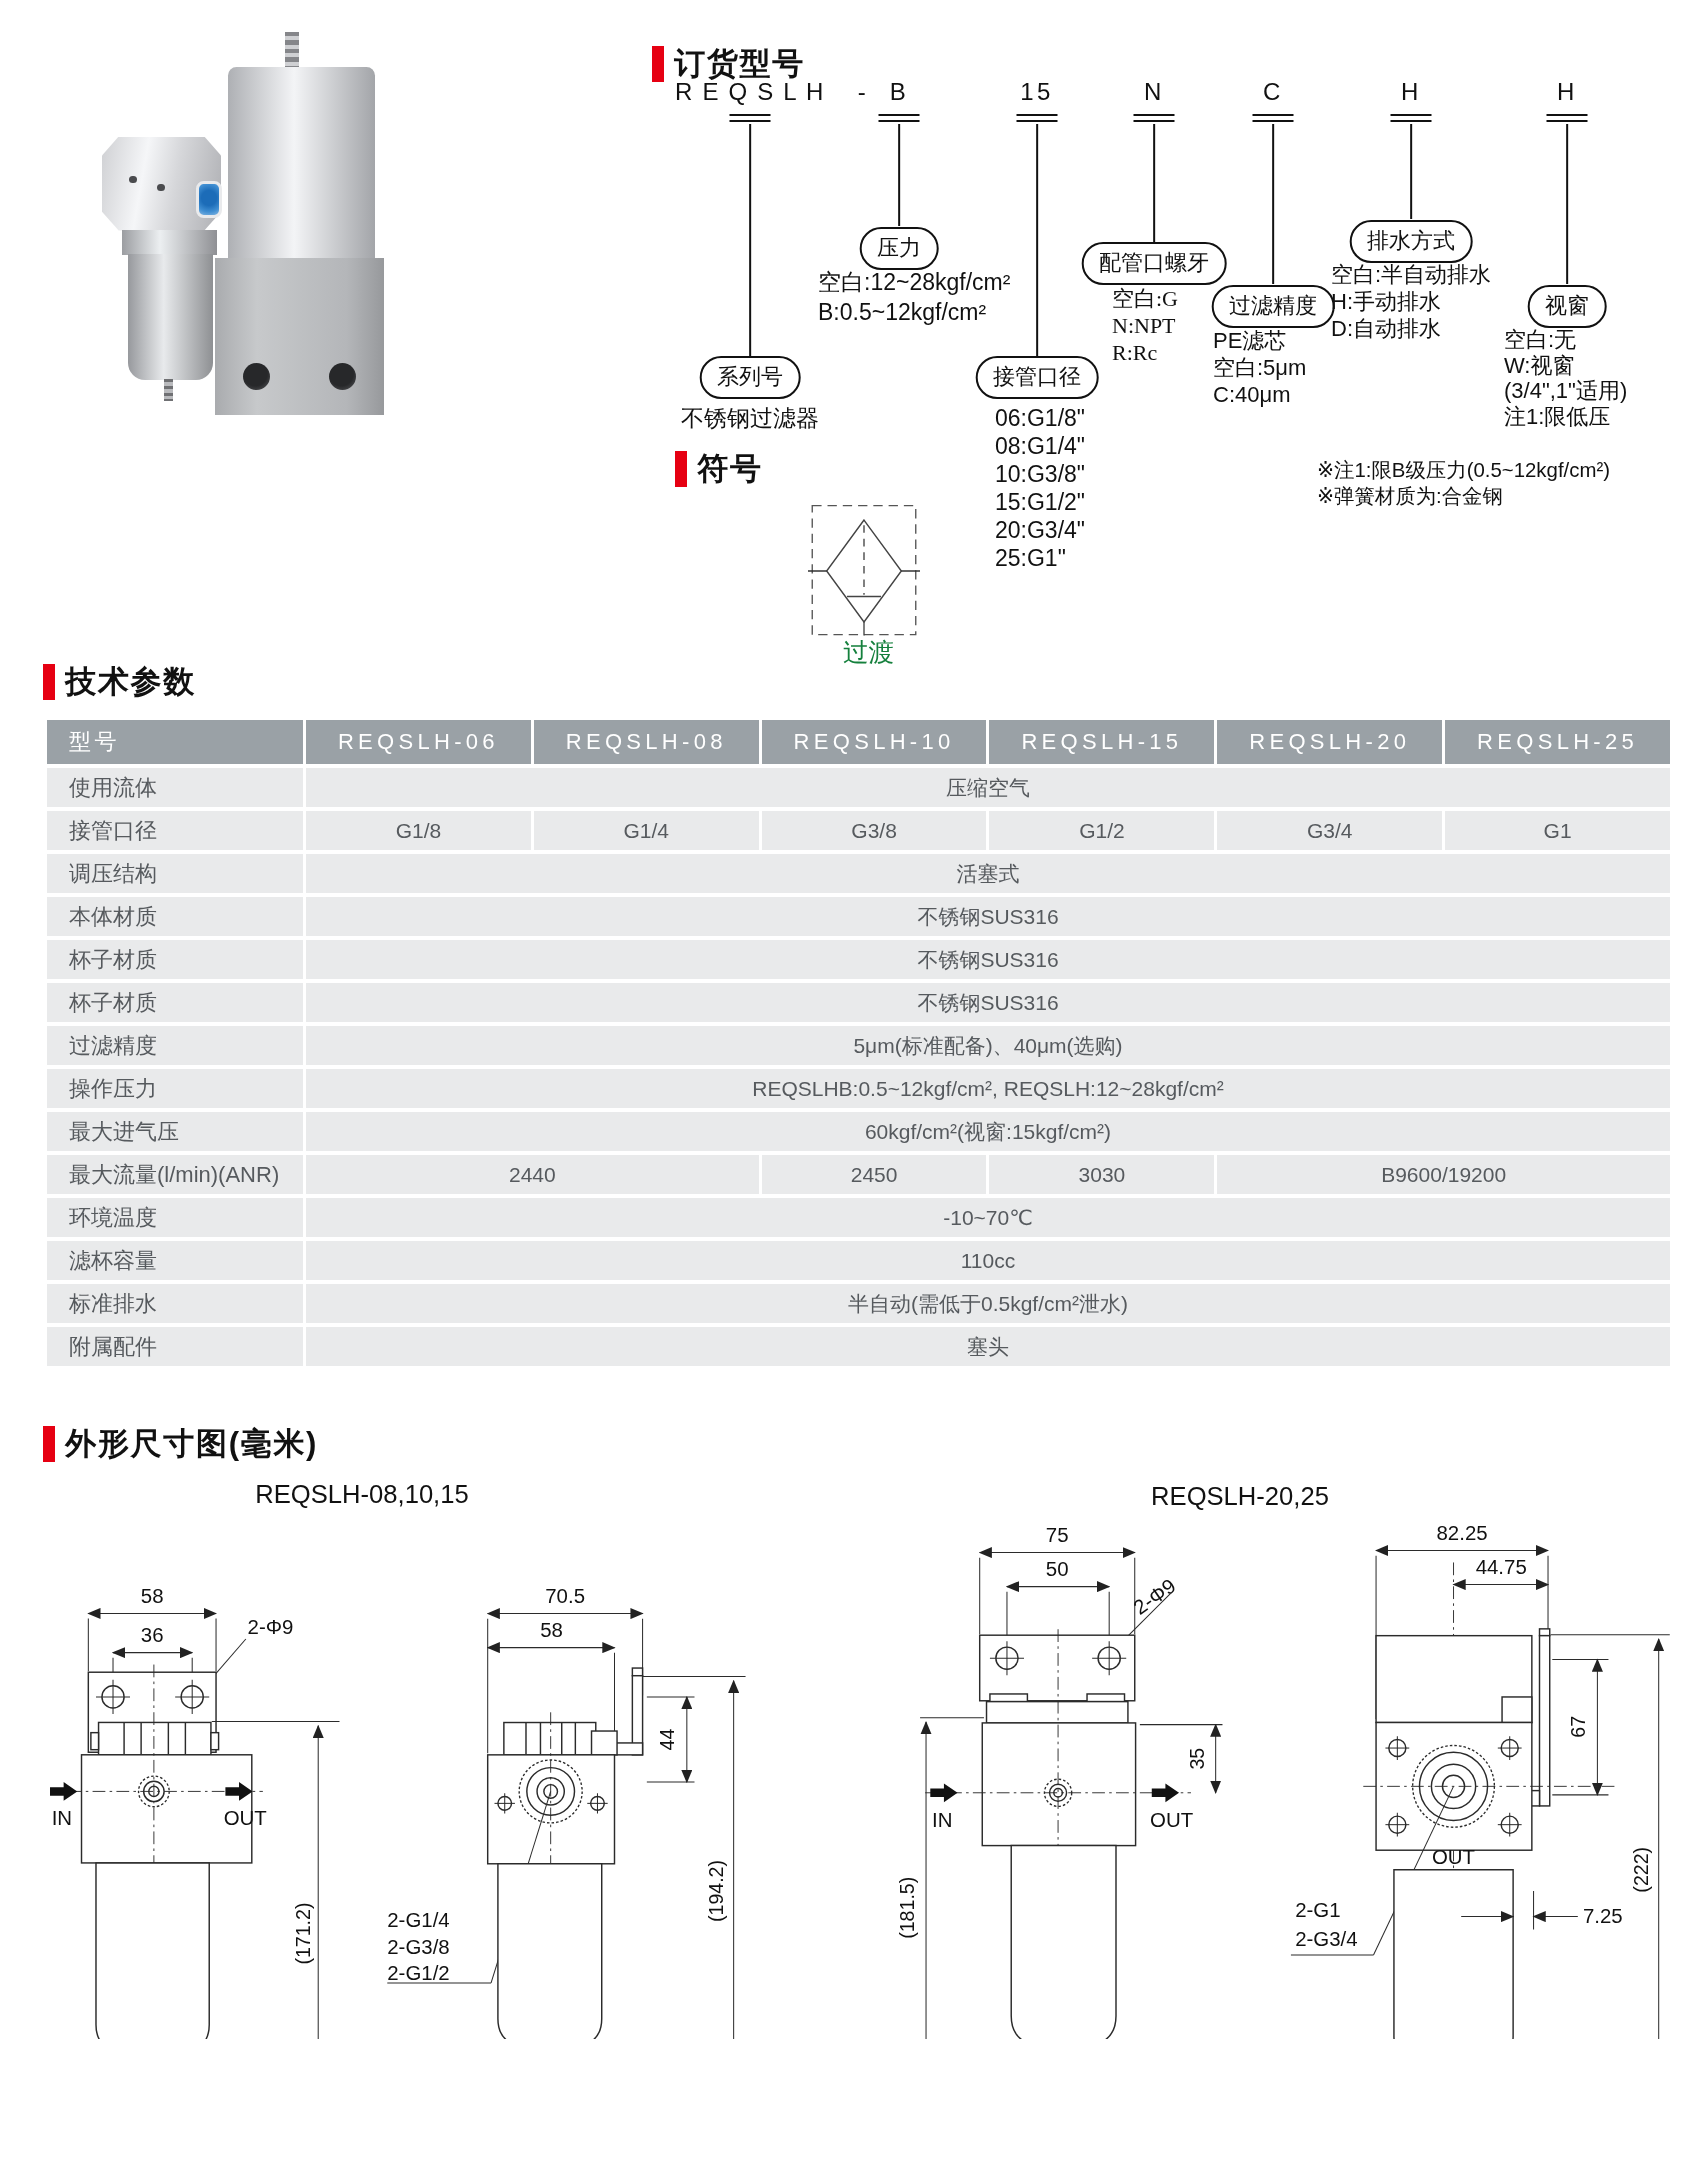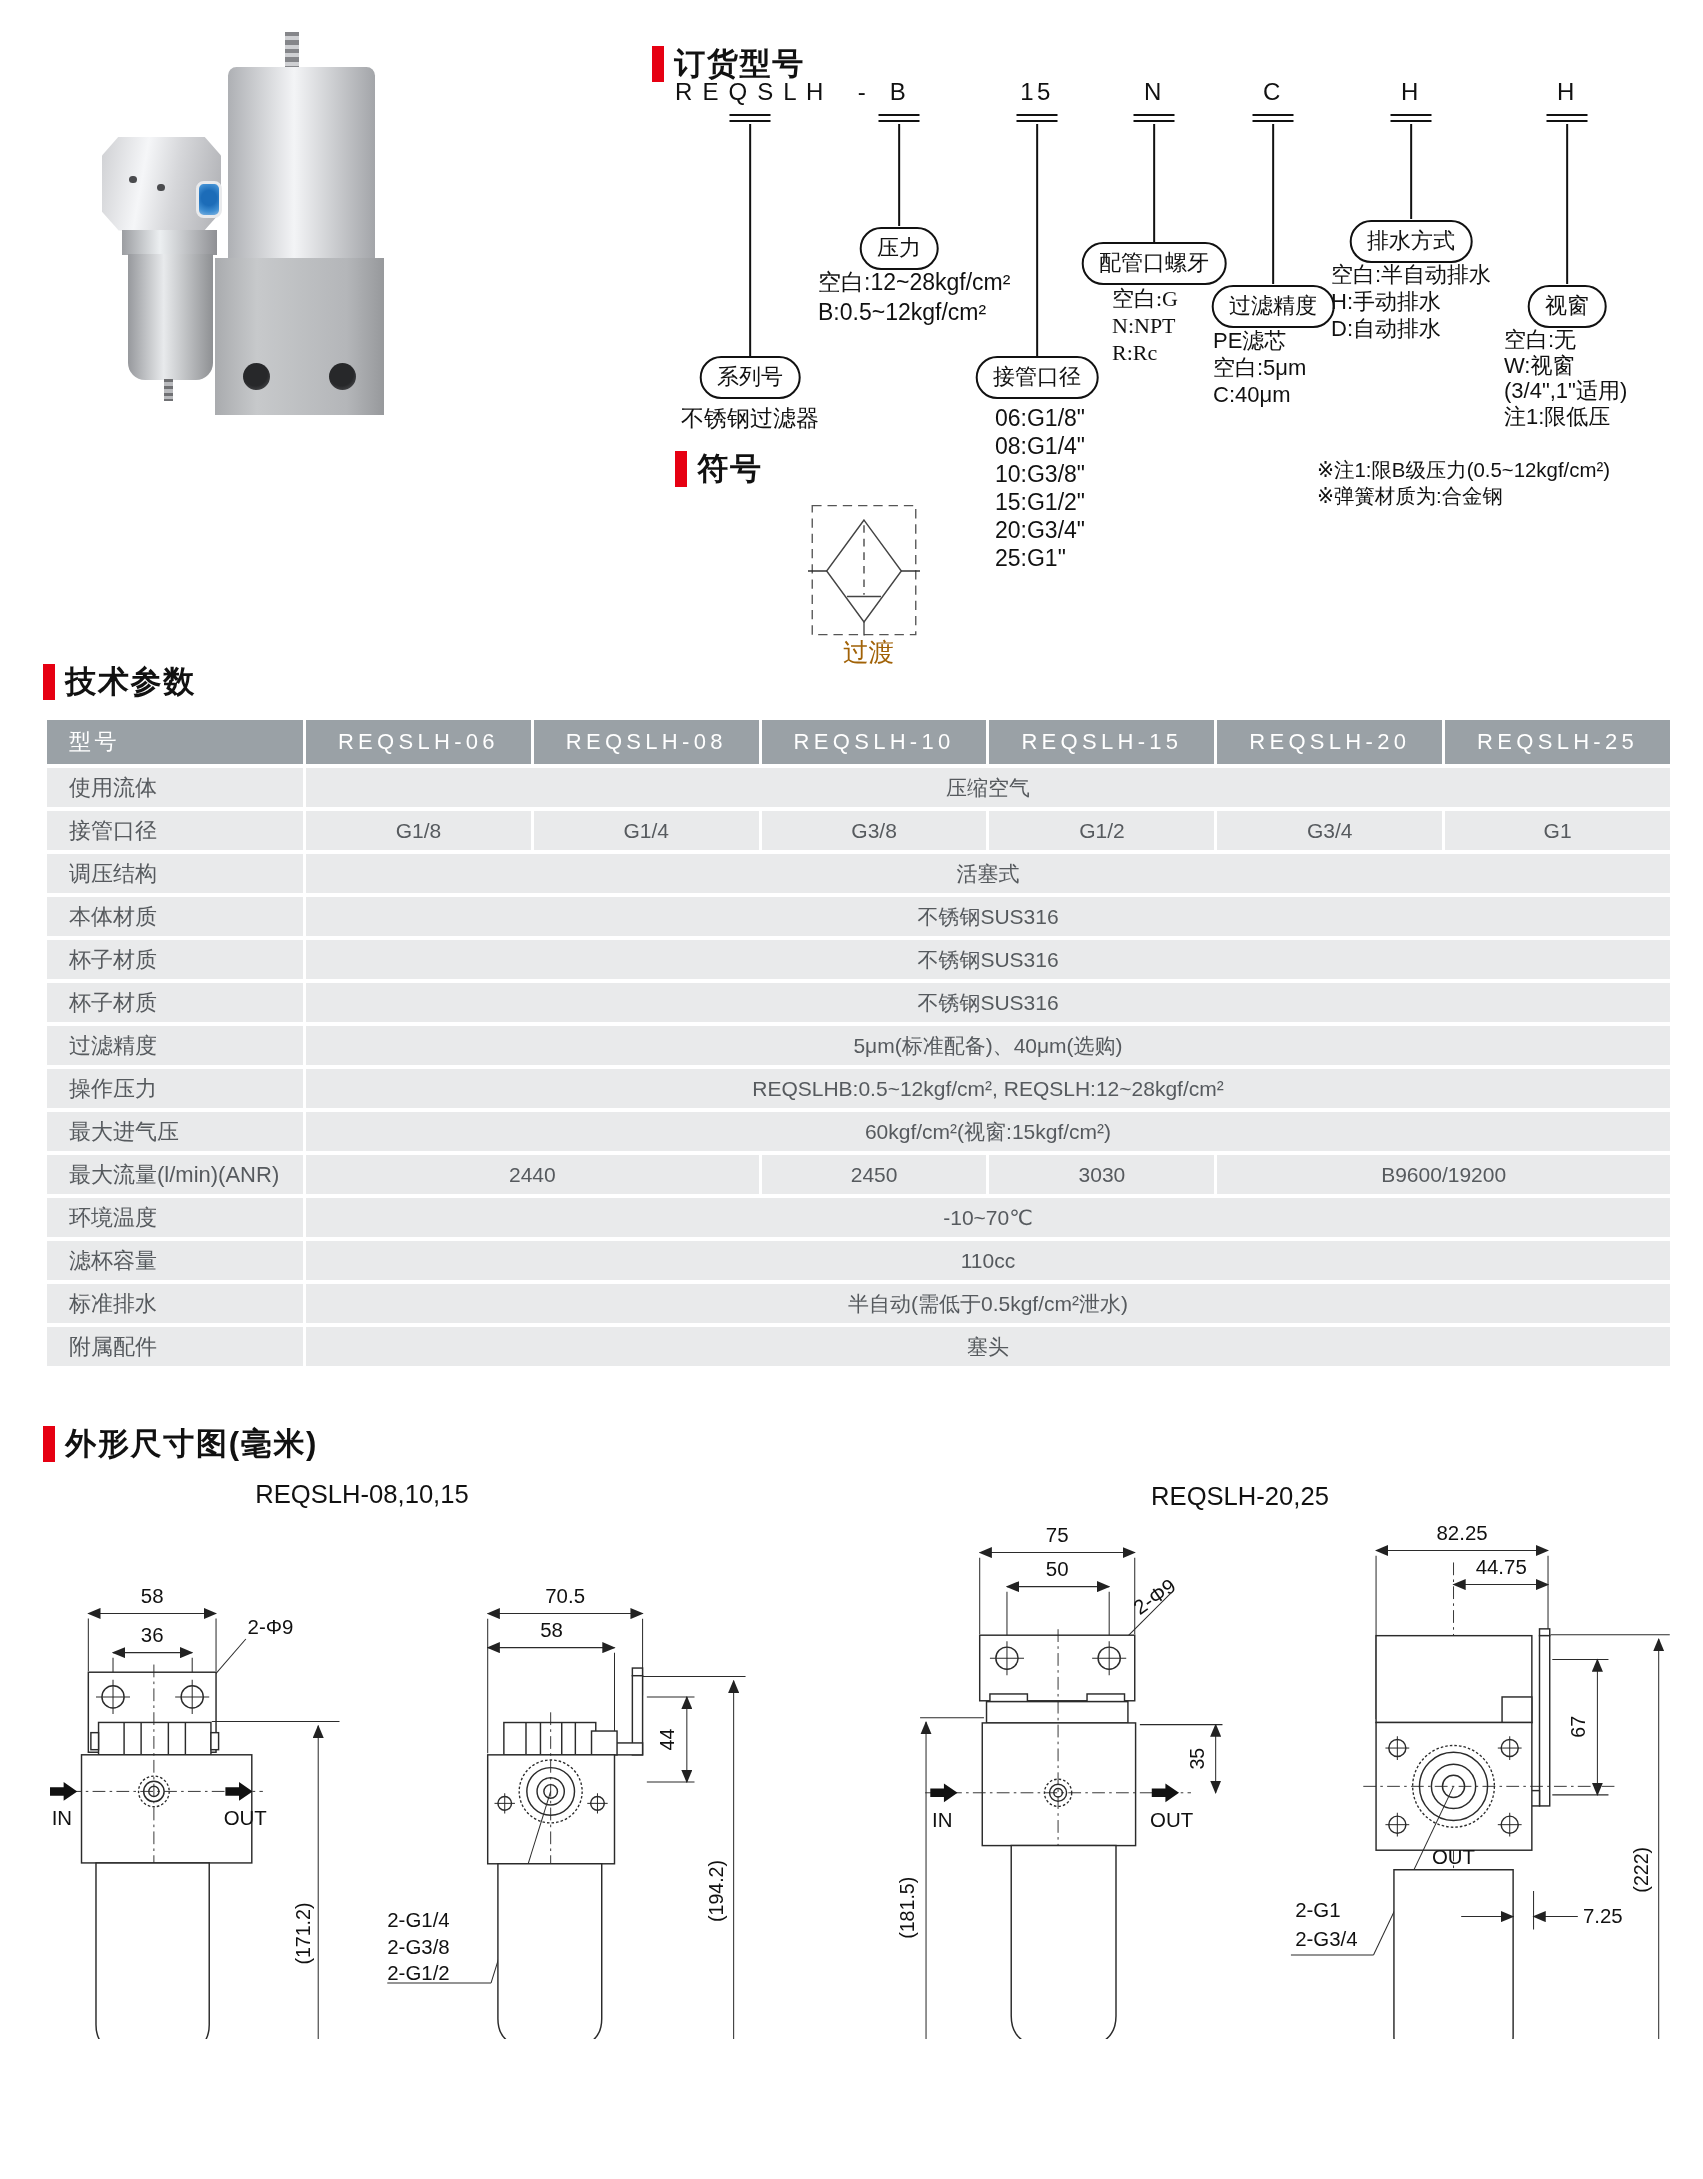--- a/index.html
+++ b/index.html
@@ -47,21 +47,21 @@
   .code{position:absolute;font-size:24px;letter-spacing:2.6px;color:#111;transform:translateX(-50%);white-space:nowrap;}
   .tick{position:absolute;width:41px;height:7.7px;border-top:2.6px solid #111;border-bottom:2.6px solid #111;transform:translateX(-50%);}
   .vline{position:absolute;width:1.7px;background:#111;transform:translateX(-50%);}
   .bubble{position:absolute;transform:translateX(-50%);border:2.1px solid #111;border-radius:851px;
     padding:4.3px 15.3px;font-size:22px;white-space:nowrap;background:#fff;color:#111;}
   .details{position:absolute;font-size:22px;color:#111;white-space:nowrap;}
   .details.centered{transform:translateX(-50%);text-align:center;}
   .notes{position:absolute;left:1317px;top:426px;font-size:20.4px;line-height:25.6px;color:#111;white-space:nowrap;margin-top:32px;}
 
   
-  .symbol-caption{position:absolute;left:809px;top:635px;width:119px;text-align:center;font-size:25.6px;color:#a16207;}
+  .symbol-caption{position:absolute;left:809px;top:635px;width:119px;text-align:center;font-size:25.6px;color:#15803d;}
 
   
   #spec-table{position:absolute;left:44px;top:716px;width:1629px;border-collapse:separate;border-spacing:3.4px 4.3px;table-layout:fixed;}
   #spec-table col.label-col{width:256px;}
   #spec-table thead th{background:var(--th-bg);color:#fff;font-weight:400;font-size:22px;letter-spacing:4.3px;height:44px;}
   #spec-table thead th:first-child{text-align:left;padding-left:22px;letter-spacing:3.4px;}
   #spec-table tbody th{background:var(--row-bg);font-weight:400;font-size:22px;color:var(--cell-text);
     text-align:left;padding-left:22px;height:39px;}
   #spec-table tbody td{background:var(--row-bg);font-size:21px;color:var(--cell-text);text-align:center;height:39px;}
 

